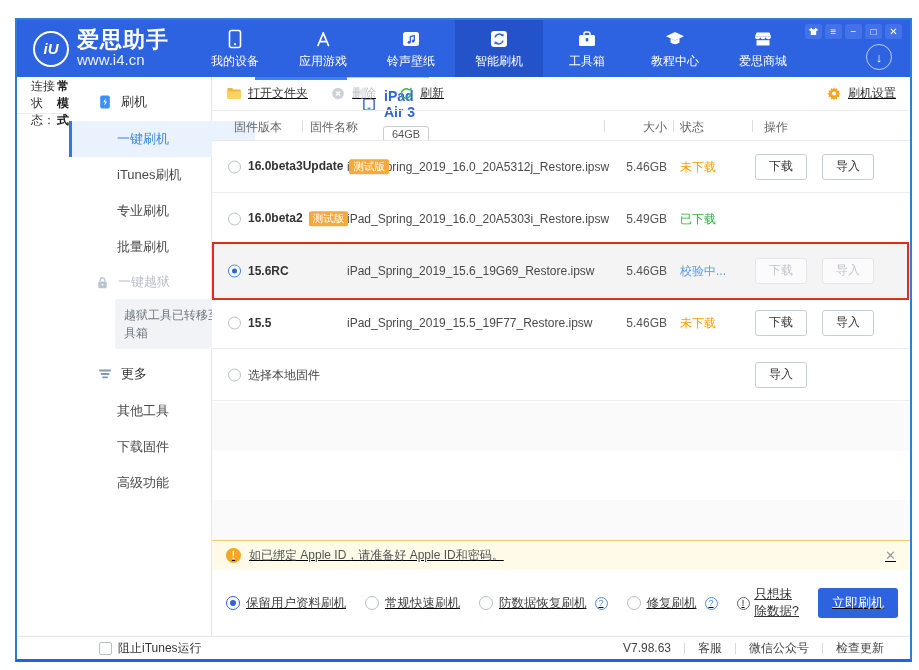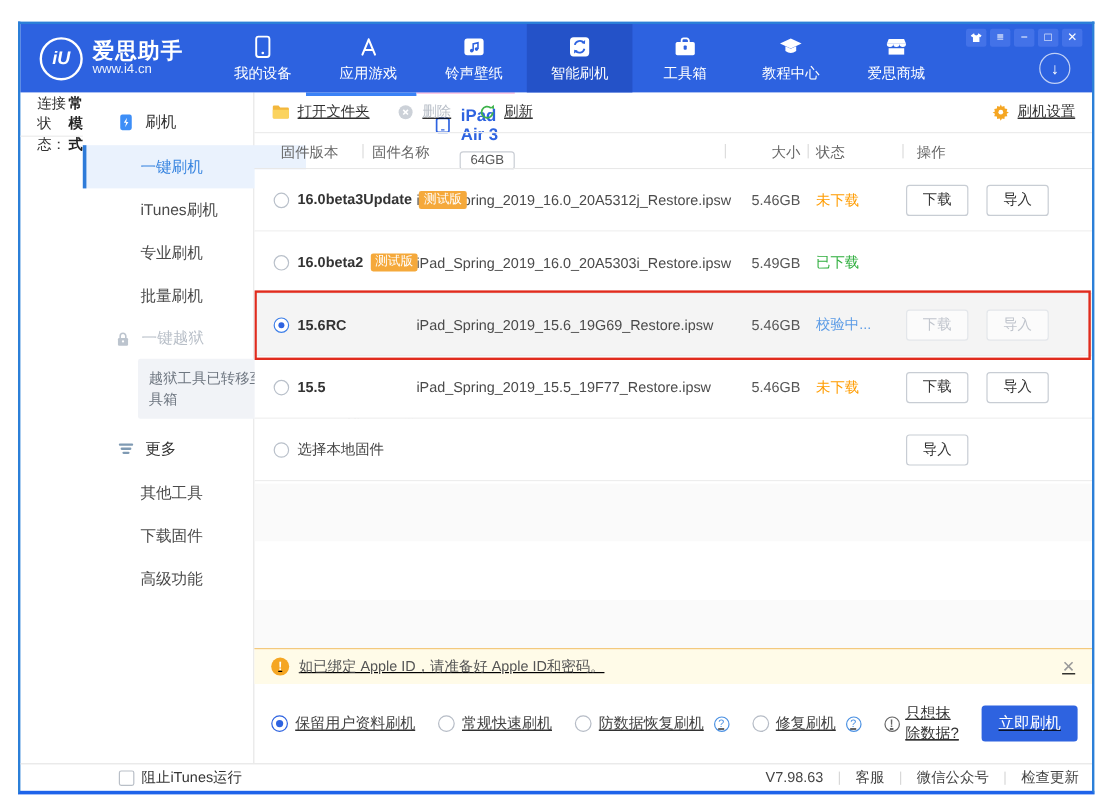--- a/index.html
+++ b/index.html
@@ -8,22 +8,22 @@
 
   .window{position:absolute;left:15px;top:18px;width:897px;height:644px;background:#fff;
           border:2px solid #2b7fd8;border-bottom:3px solid #1e63ea;display:flex;flex-direction:column;}
 
   
   .titlebar{height:57px;background:#2d62e0;position:relative;display:flex;align-items:center;flex:0 0 57px;}
   .logo{display:flex;align-items:center;padding-left:16px;gap:8px;}
   .logo-circle{width:36px;height:36px;border:2.5px solid #fff;border-radius:50%;color:#fff;
                display:flex;align-items:center;justify-content:center;font-weight:bold;font-style:italic;font-size:15px;}
   .logo-text{color:#fff;line-height:1.1;}
-  .logo-title{font-size:18px;font-weight:bold;letter-spacing:1px;}
-  .logo-sub{font-size:11px;opacity:.9;}
+  .logo-title{font-size:22px;font-weight:bold;letter-spacing:1px;}
+  .logo-sub{font-size:15px;opacity:.9;}
   .nav{display:flex;margin-left:22px;height:57px;}
   .nav-item{width:88px;height:57px;display:flex;flex-direction:column;align-items:center;justify-content:center;gap:3px;cursor:pointer;}
   .nav-item.active{background:#2452c8;}
   .nav-ic{width:22px;height:22px;display:block;}
   .nav-ic svg{width:22px;height:22px;display:block;}
   .nav-label{color:#fff;font-size:12px;white-space:nowrap;}
   .win-controls{position:absolute;top:4px;right:8px;display:flex;gap:3px;}
   .wc-btn{width:17px;height:15px;background:#4372e8;border-radius:2px;color:#fff;display:flex;align-items:center;justify-content:center;
           font-size:10px;line-height:1;cursor:pointer;}
   .wc-btn svg{width:11px;height:9px;}
@@ -111,21 +111,21 @@
            display:flex;align-items:center;justify-content:center;margin-left:2px;}
   .info-ic{width:13px;height:13px;border:1px solid #666;color:#666;border-radius:50%;font-size:9px;font-weight:bold;
            display:flex;align-items:center;justify-content:center;flex:0 0 13px;}
   .erase{display:flex;align-items:center;gap:5px;cursor:pointer;}
   .erase u{color:#333;}
   .flash-btn{margin-left:auto;width:120px;height:30px;background:#2e63e0;color:#fff;border:none;border-radius:3px;
              font-size:13px;font-family:inherit;cursor:pointer;}
 
   
   .statusbar{height:23px;flex:0 0 23px;border-top:1px solid #e5e5e5;display:flex;align-items:center;font-size:12px;color:#444;
-             padding-left:82px;padding-right:11px;}
+             padding-left:82px;padding-right:26px;}
   .sb-right{margin-left:auto;display:flex;align-items:center;gap:13px;}
   .sb-sep{width:1px;height:11px;background:#d8d8d8;}
   .sb-link{cursor:pointer;white-space:nowrap;}
 </style>
 </head>
 <body>
 
 <div class="window">
 
   <div class="titlebar">

